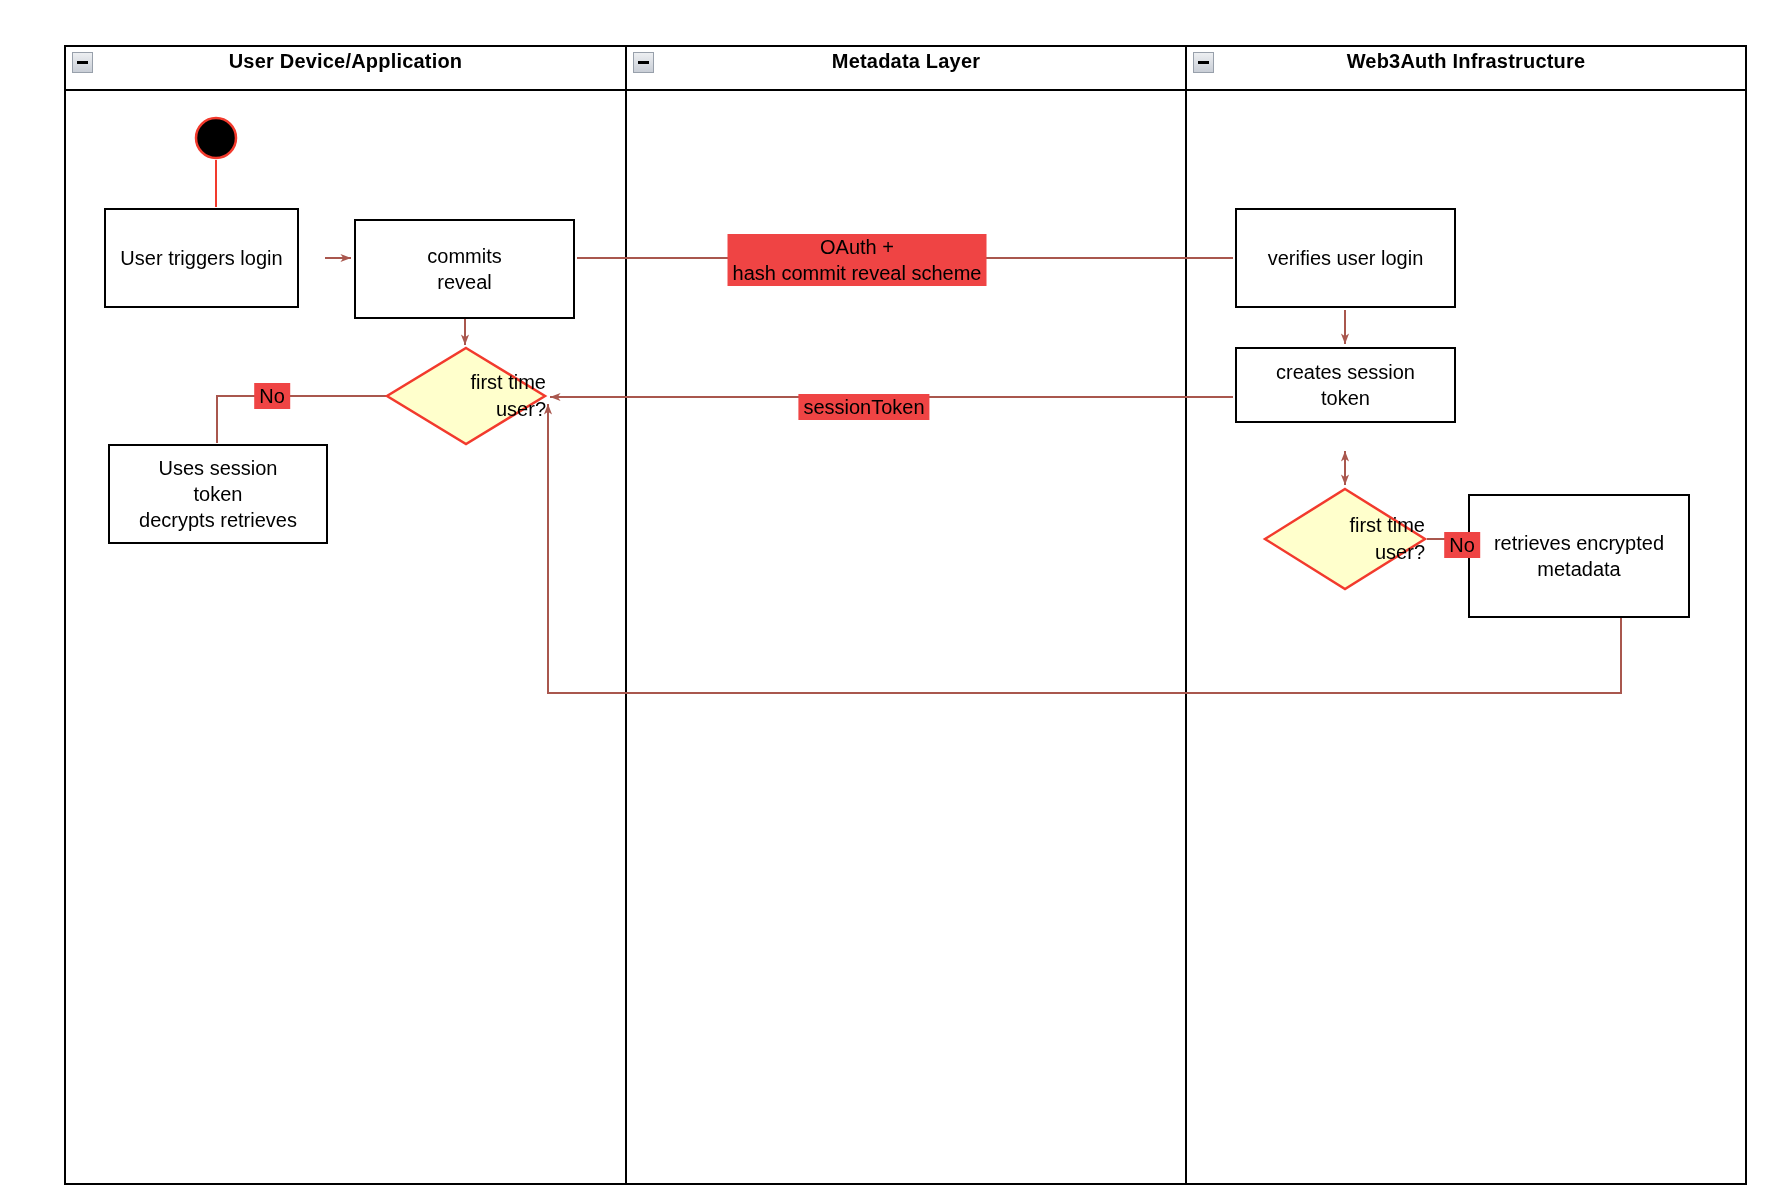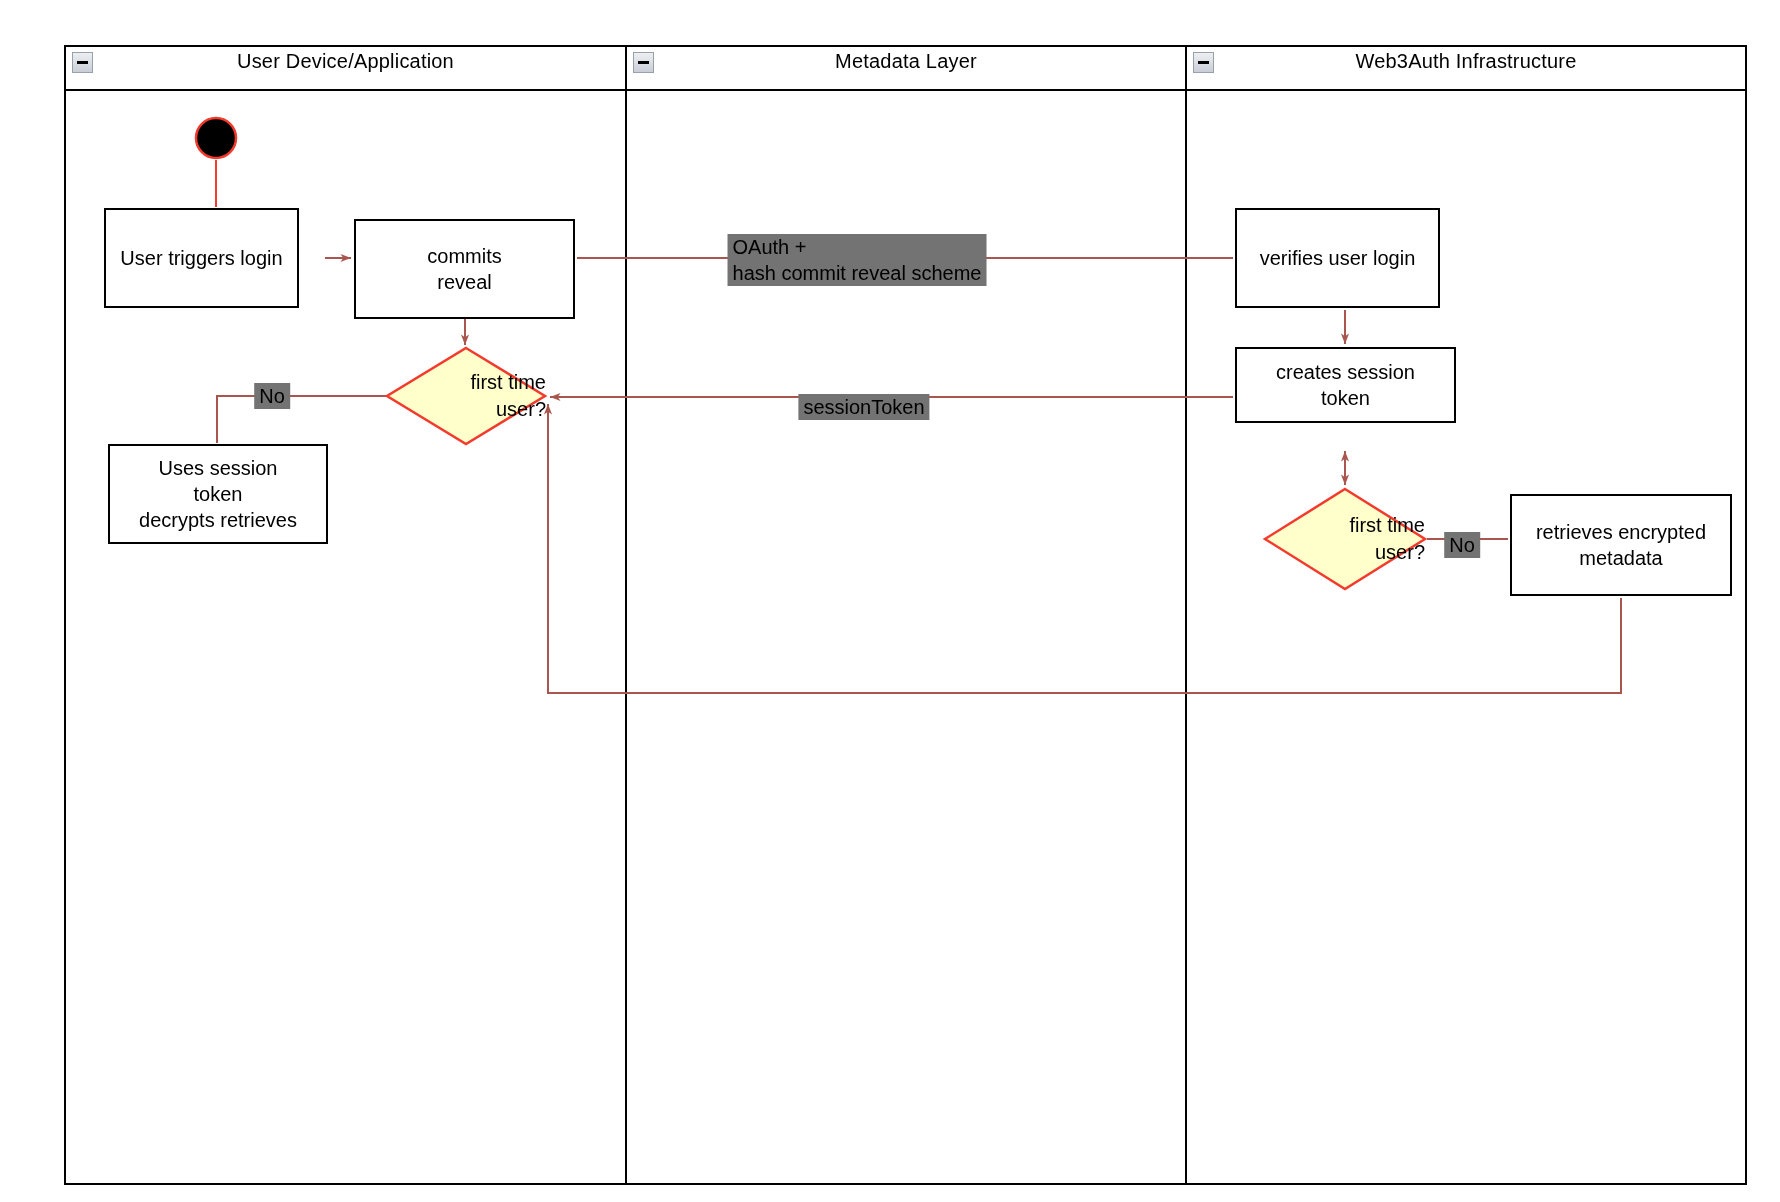--- a/index.html
+++ b/index.html
@@ -17,42 +17,42 @@
   .stage{
     position:relative;width:1780px;height:1202px;background:#fff;
     font-family:"Liberation Sans", sans-serif;color:#000;overflow:hidden;
   }
   
   .pool-frame{position:absolute;left:64px;top:45px;width:1683px;height:1140px;
     border:2px solid var(--lane-border);background:transparent}
   .lane-divider{position:absolute;top:45px;height:1140px;width:2px;background:var(--lane-border)}
   .header-underline{position:absolute;left:64px;top:89px;width:1683px;height:2px;background:var(--lane-border)}
   .lane-title{position:absolute;top:45px;height:32px;display:flex;align-items:center;justify-content:center;
-    font-weight:normal;font-size:20px;letter-spacing:.2px}
+    font-weight:bold;font-size:20px;letter-spacing:.2px}
   .collapse-btn{position:absolute;width:21px;height:21px;border:1px solid var(--icon-border);
     background:linear-gradient(180deg,#edeff2 0%,#c9ced6 100%);display:flex;align-items:center;justify-content:center;cursor:pointer}
   .collapse-btn::after{content:"";width:11px;height:3px;background:#000;display:block}
   
   .node-box{position:absolute;background:var(--node-fill);border:2px solid var(--node-border);
     display:flex;flex-direction:column;align-items:center;justify-content:center;
     font-size:20px;line-height:26px;text-align:center;z-index:2}
   .node-box span{display:block;white-space:nowrap}
   
   svg.wires{position:absolute;left:0;top:0;z-index:1}
   .wire{stroke:var(--wire);stroke-width:2;fill:none}
   .wire-red{stroke:var(--accent-red);stroke-width:2;fill:none}
   .arrow-fill{fill:var(--wire)}
   .decision-shape{fill:var(--decision-fill);stroke:var(--decision-border);stroke-width:2.5}
   .initial-shape{fill:#000;stroke:var(--accent-red);stroke-width:2.5}
   
   .decision-label{position:absolute;width:160px;text-align:right;font-size:20px;line-height:27px;z-index:2}
   .decision-label span{display:block}
   
-  .edge-label{position:absolute;transform:translate(-50%,-50%);background:#737373;padding:0 5px;
-    font-size:20px;line-height:26px;text-align:left;white-space:nowrap;z-index:3}
+  .edge-label{position:absolute;transform:translate(-50%,-50%);background:#ef4444;padding:0 5px;
+    font-size:20px;line-height:26px;text-align:center;white-space:nowrap;z-index:3}
 </style>
 </head>
 <body>
 
 <div class="stage">
 
   <div class="pool-frame"></div>
   <div class="lane-divider" style="left:625px"></div>
   <div class="lane-divider" style="left:1185px"></div>
   <div class="header-underline"></div>
@@ -98,33 +98,33 @@
     <polygon class="decision-shape" points="1345,489 1425,539 1345,589 1265,539"></polygon>
   </svg>
 
   <div class="node-box" style="left:104px;top:208px;width:195px;height:100px">
     <span>User triggers login</span>
   </div>
   <div class="node-box" style="left:354px;top:219px;width:221px;height:100px">
     <span>commits</span>
     <span>reveal</span>
   </div>
-  <div class="node-box" style="left:1235px;top:208px;width:205px;height:100px">
+  <div class="node-box" style="left:1235px;top:208px;width:221px;height:100px">
     <span>verifies user login</span>
   </div>
   <div class="node-box" style="left:1235px;top:347px;width:221px;height:76px">
     <span>creates session</span>
     <span>token</span>
   </div>
   <div class="node-box" style="left:108px;top:444px;width:220px;height:100px">
     <span>Uses session</span>
     <span>token</span>
     <span>decrypts retrieves</span>
   </div>
-  <div class="node-box" style="left:1510px;top:494px;width:222px;height:102px">
+  <div class="node-box" style="left:1468px;top:494px;width:222px;height:124px">
     <span>retrieves encrypted</span>
     <span>metadata</span>
   </div>
 
   <div class="decision-label" style="left:386px;top:369px">
     <span>first time</span>
     <span>user?</span>
   </div>
   <div class="decision-label" style="left:1265px;top:512px">
     <span>first time</span>

